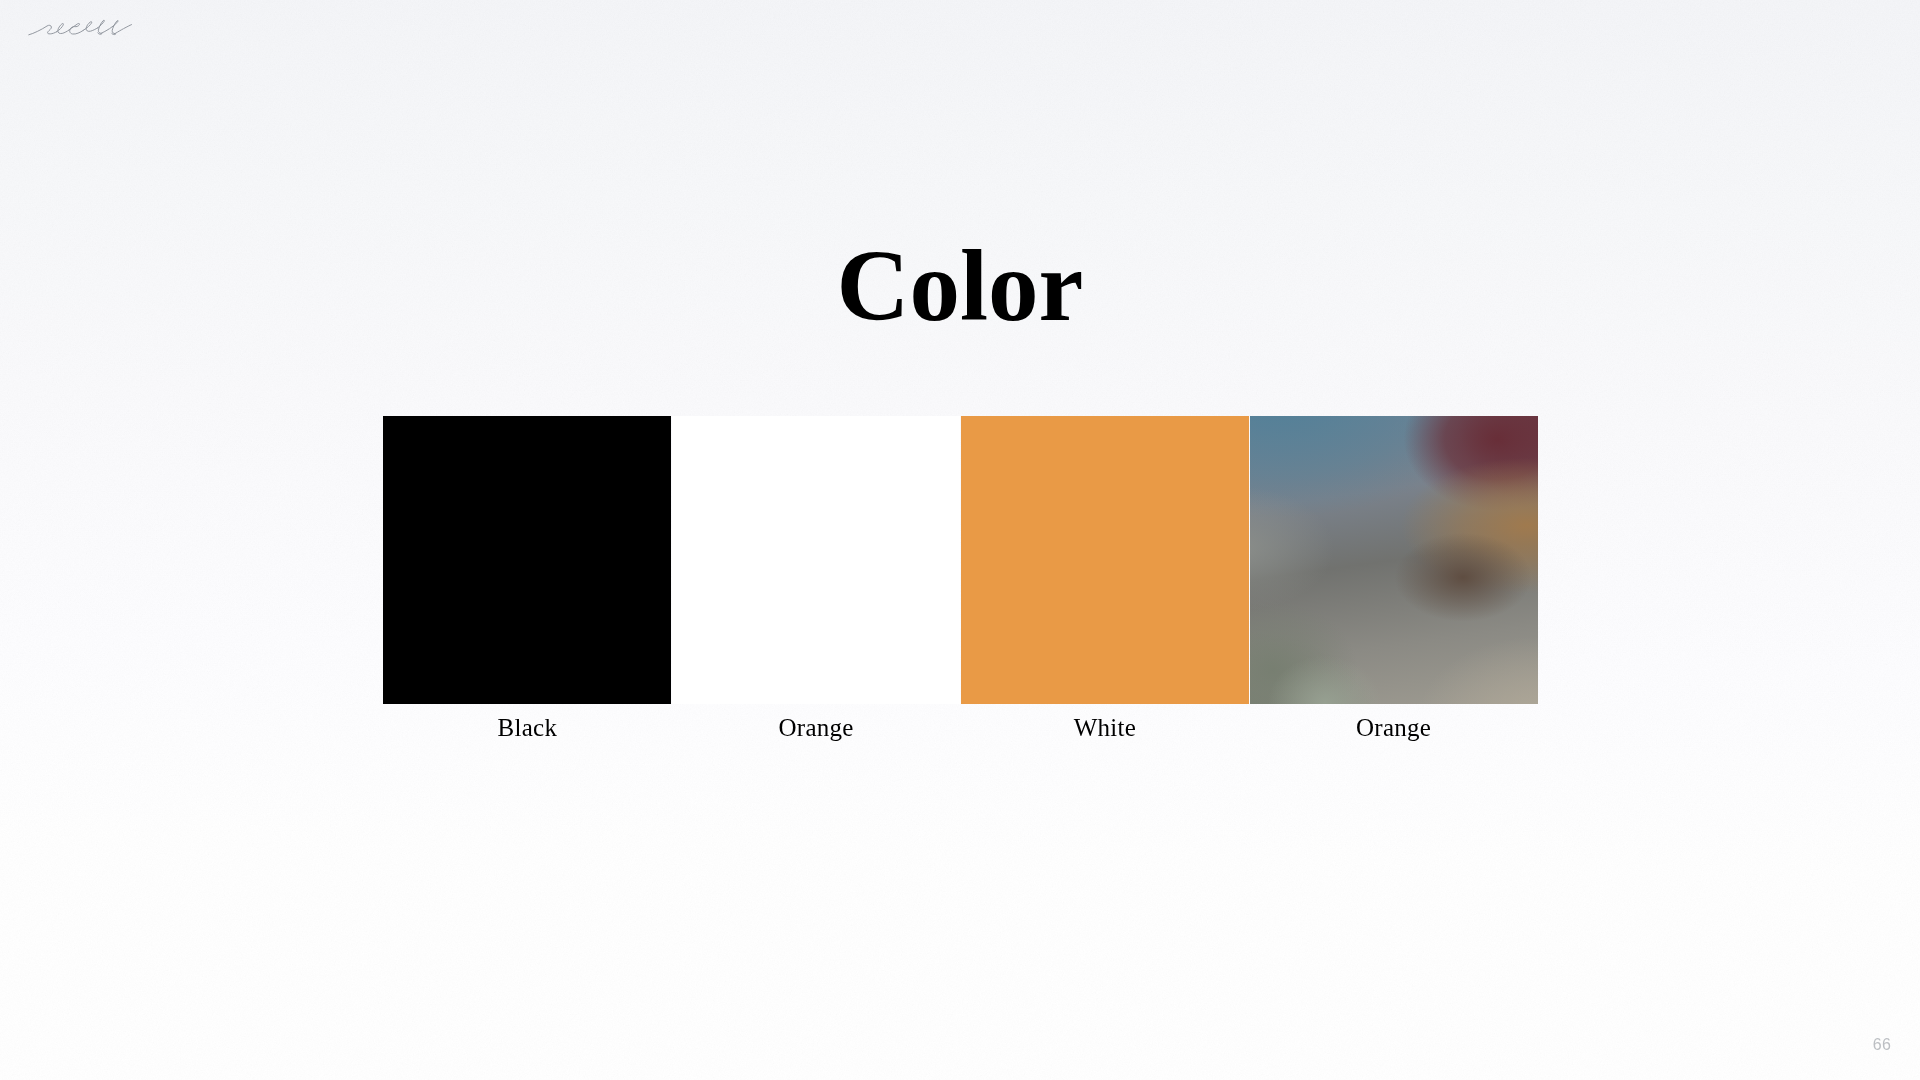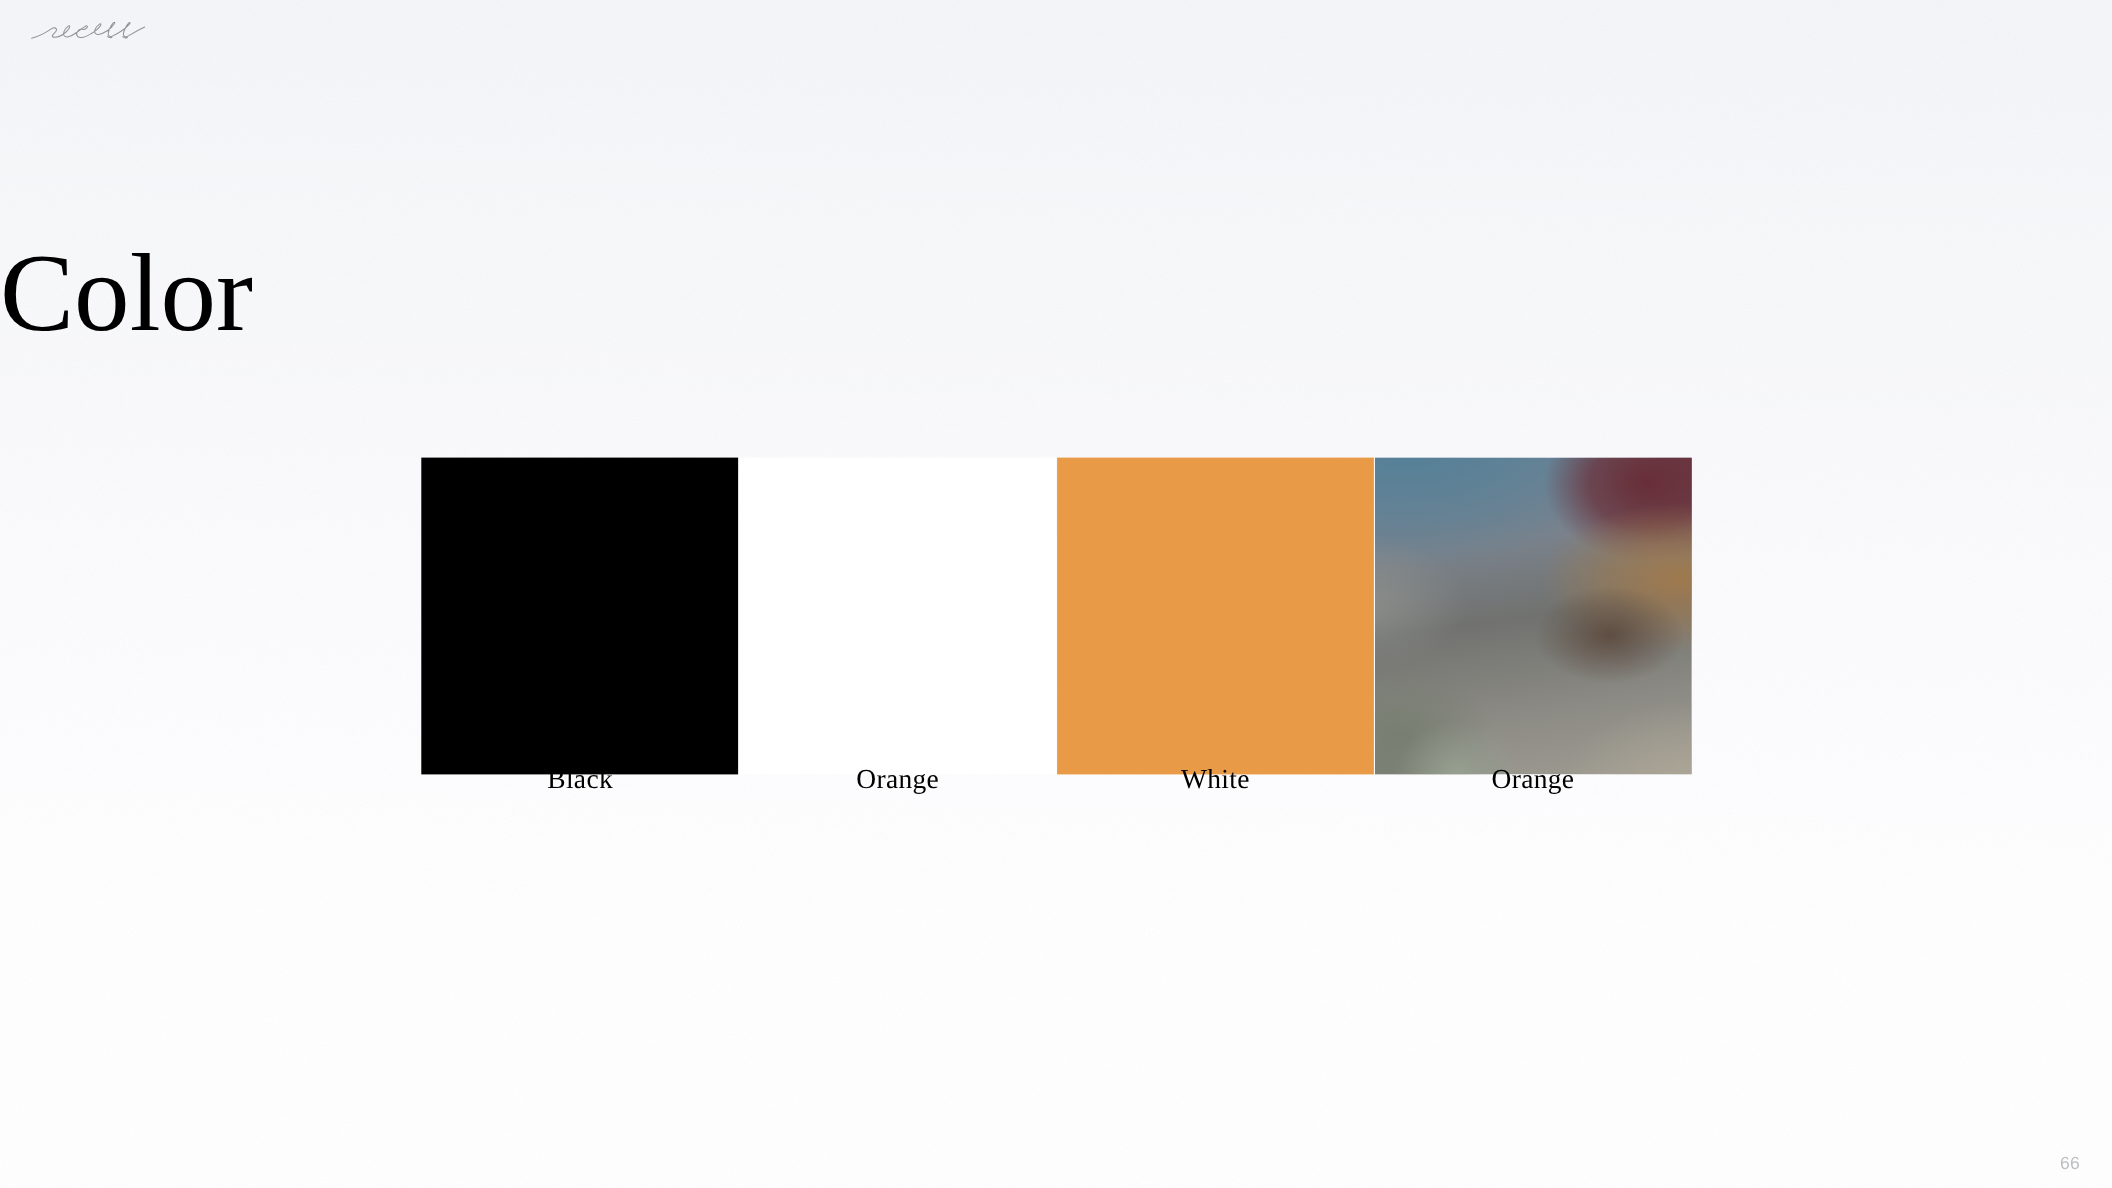--- a/index.html
+++ b/index.html
@@ -2,39 +2,39 @@
 <html><head>
 <meta charset="utf-8">
 <style>
   html,body{margin:0;padding:0;}
   body{width:1920px;height:1080px;overflow:hidden;position:relative;
        background:#f1f2f4;font-family:"Liberation Serif",serif;}
   #slide{position:absolute;inset:0;}
   #bg{position:absolute;inset:0;background:
       linear-gradient(181deg,#f4f5f8 0%,#f7f8fa 19%,#fafafc 38%,#fdfdff 60%,#ffffff 78%,#ffffff 100%);}
   #grain{position:absolute;inset:0;opacity:.38;mix-blend-mode:multiply;pointer-events:none;}
-  #title{position:absolute;left:0;right:0;top:216px;
-     font-family:"Liberation Serif",serif;font-size:101px;color:#000;line-height:1;}
+  #title{position:absolute;left:0;right:0;top:236px;text-align:center;
+     font-family:"Liberation Serif",serif;font-size:101px;color:#000;line-height:1;font-weight:bold;}
   #swatches{position:absolute;left:383px;top:416px;width:1155px;height:288px;display:flex;gap:1.2px;}
   .sw{flex:1 1 0;height:288px;position:relative;overflow:hidden;}
   .photo{position:absolute;inset:0;background:
      radial-gradient(60% 42% at 100% 106%, rgba(176,168,152,.94) 0%, rgba(176,168,152,0) 70%),
      radial-gradient(26% 22% at 26% 100%, rgba(152,162,147,.92) 0%, rgba(152,162,147,0) 76%),
      radial-gradient(42% 34% at 8% 88%, rgba(118,126,112,.90) 0%, rgba(118,126,112,0) 70%),
      radial-gradient(66% 46% at -2% 108%, rgba(116,124,110,1) 0%, rgba(116,124,110,0) 72%),
      radial-gradient(34% 22% at 74% 56%, rgba(94,76,64,.97) 0%, rgba(94,76,64,0) 70%),
      radial-gradient(52% 28% at 96% 38%, rgba(162,122,76,.95) 0%, rgba(162,122,76,.55) 42%, rgba(162,122,76,0) 84%),
      radial-gradient(34% 26% at 86% 8%, rgba(104,46,56,1) 0%, rgba(104,46,56,.72) 54%, rgba(104,46,56,0) 96%),
      radial-gradient(50% 44% at 112% 0%, rgba(104,46,56,.95) 0%, rgba(104,46,56,.52) 40%, rgba(104,46,56,0) 80%),
      radial-gradient(46% 30% at -4% 46%, rgba(142,145,140,.85) 0%, rgba(142,145,140,0) 72%),
      radial-gradient(86% 48% at 10% -6%, rgba(82,128,152,1) 0%, rgba(82,128,152,.42) 56%, rgba(82,128,152,0) 86%),
      linear-gradient(172deg,#6f8496 0%,#7a828c 28%,#71726f 50%,#8b8a84 76%,#9e9b91 100%);}
-  #labels{position:absolute;left:383px;top:695px;width:1155px;display:flex;}
+  #labels{position:absolute;left:383px;top:714px;width:1155px;display:flex;}
   .lbl{flex:1 1 0;text-align:center;font-size:25px;color:#000;letter-spacing:.28px;}
-  #pagenum{position:absolute;right:29px;bottom:12px;font-family:"Liberation Sans",sans-serif;
+  #pagenum{position:absolute;right:29px;bottom:26px;font-family:"Liberation Sans",sans-serif;
      font-size:16px;color:#bcbfc3;letter-spacing:.2px;}
   #logo{position:absolute;left:27px;top:17px;width:107px;height:22px;}
   #logo svg{display:block;}
   .vh{position:absolute;width:1px;height:1px;overflow:hidden;clip:rect(0 0 0 0);white-space:nowrap;}
 </style>
 </head>
 <body>
 
 <div id="slide">
   <div id="bg"></div>

